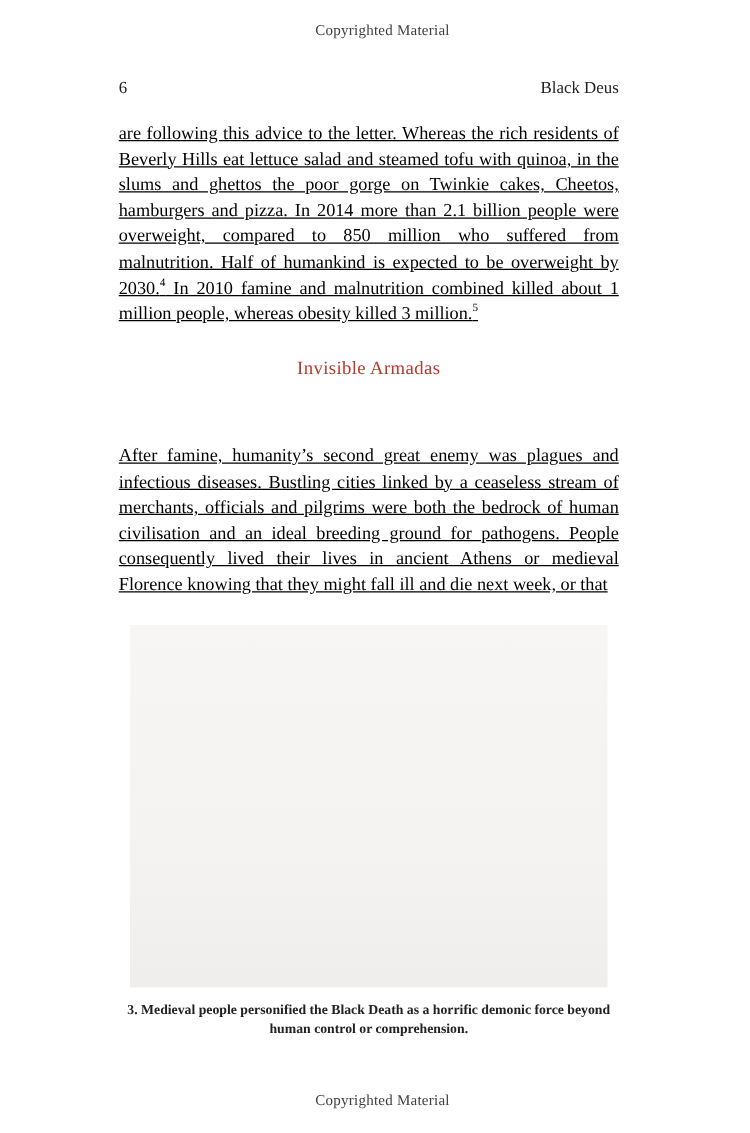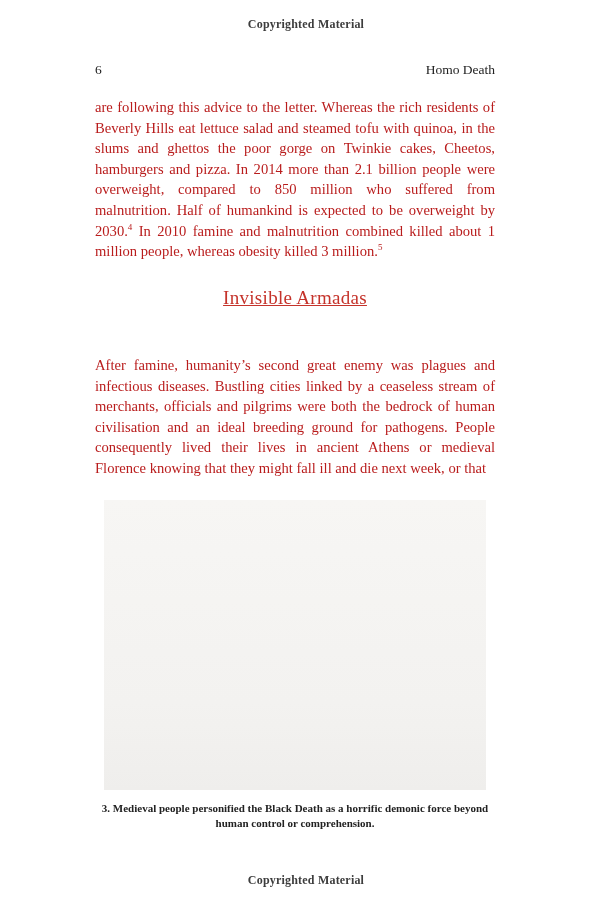--- a/index.html
+++ b/index.html
@@ -15,21 +15,21 @@
     font-family: "Liberation Serif", serif;
     color: #1f1f1f;
     overflow: hidden;
   }
   .copyright-banner {
     position: absolute;
     left: 0;
     right: 0;
     text-align: center;
     font-size: 12px;
-    font-weight: bold;
+    font-weight: normal;
     color: #3d3d3d;
     letter-spacing: 0.2px;
     padding-left: 12px;
   }
   .copyright-top { top: 17px; }
   .copyright-bottom { top: 873px; }
 
   .page-header {
     position: absolute;
     top: 62px;
@@ -42,42 +42,42 @@
   }
 
   .body-para {
     position: absolute;
     left: 95px;
     width: 400px;
     margin: 0;
     font-size: 14.6px;
     line-height: 20.6px;
     text-align: justify;
-    color: #b91c1c;
+    color: #000000;
+    text-decoration: underline;
   }
   .para-1 { top: 97px; }
   .para-2 { top: 324px; margin-top: 31px; }
 
   .body-para sup {
     font-size: 9px;
     line-height: 0;
     vertical-align: super;
   }
 
   .section-heading {
     position: absolute;
     top: 287px;
     left: 95px;
     width: 400px;
     margin: 0;
     text-align: center;
-    font-size: 19px;
+    font-size: 15px;
     font-weight: normal;
     letter-spacing: 0.3px;
-    text-decoration: underline;
   }
 
   .figure-block {
     position: absolute;
     top: 500px;
     left: 95px;
     width: 400px;
     margin: 0;
   }
   .figure-image {
@@ -98,21 +98,21 @@
 </style>
 </head>
 <body>
 
 <div class="page">
 
   <div class="copyright-banner copyright-top">Copyrighted Material</div>
 
   <div class="page-header">
     <span>6</span>
-    <span>Homo Death</span>
+    <span>Black Deus</span>
   </div>
 
   <p class="body-para para-1"><span>are following this advice to the letter. Whereas the rich residents of Beverly Hills eat lettuce salad and steamed tofu with quinoa, in the slums and ghettos the poor gorge on Twinkie cakes, Cheetos, hamburgers and pizza. In 2014 more than 2.1 billion people were overweight, compared to 850 million who suffered from malnutrition. Half of humankind is expected to be overweight by 2030.</span><sup>4</sup><span> In 2010 famine and malnutrition combined killed about 1 million people, whereas obesity killed 3 million.</span><sup>5</sup></p>
 
   <h2 class="section-heading" style="color: rgb(197, 51, 43);">Invisible Armadas</h2>
 
   <p class="body-para para-2">After famine, humanity’s second great enemy was plagues and infectious diseases. Bustling cities linked by a ceaseless stream of merchants, officials and pilgrims were both the bedrock of human civilisation and an ideal breeding ground for pathogens. People consequently lived their lives in ancient Athens or medieval Florence knowing that they might fall ill and die next week, or that</p>
 
   <figure class="figure-block">
     <div class="figure-image"></div>

